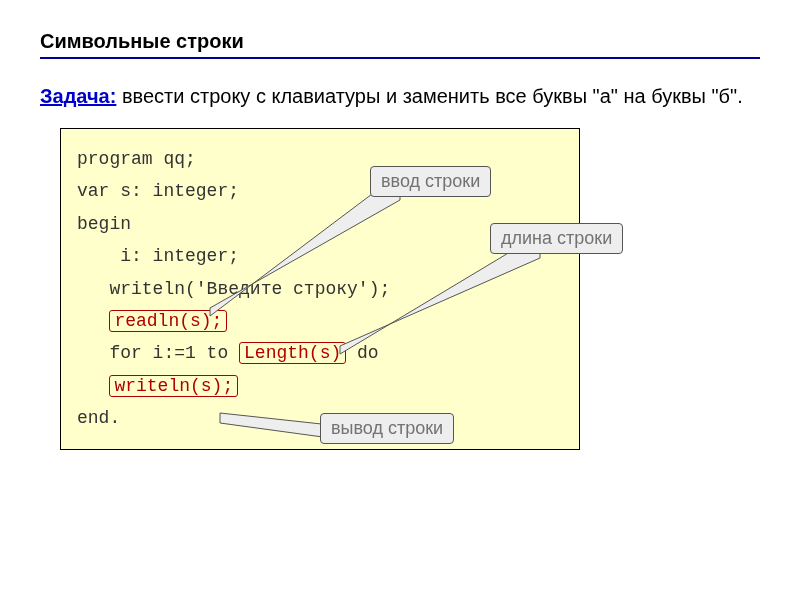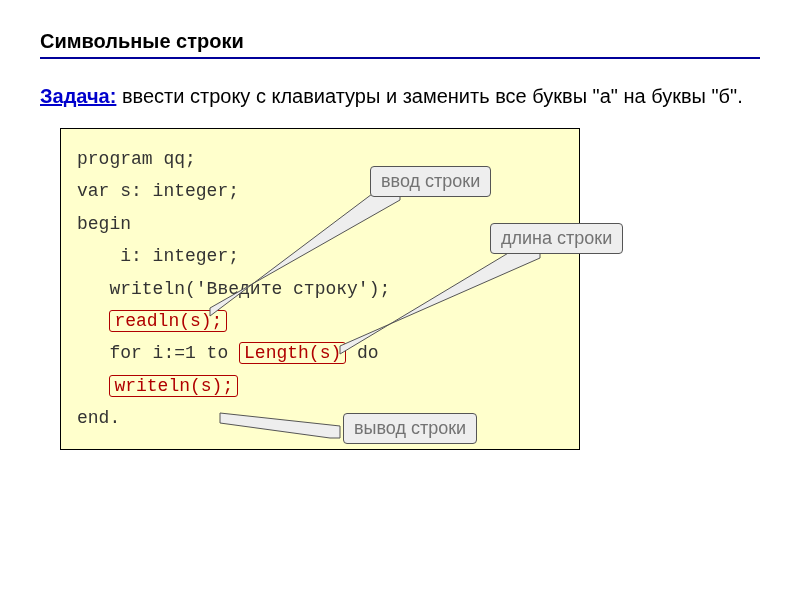--- a/index.html
+++ b/index.html
@@ -103,18 +103,18 @@
   <div class="callout" style="top:38px; left:310px;">ввод строки</div>
   <svg class="pointer" style="top:60px; left:150px;" width="200" height="140">
     <polygon points="0,120 190,12 190,0 170,0 0,128" fill="#eee" stroke="#555" stroke-width="1"></polygon>
   </svg>
 
   <div class="callout" style="top:95px; left:430px;text-align:center;">длина строки</div>
   <svg class="pointer" style="top:118px; left:280px;" width="220" height="110">
     <polygon points="0,100 200,12 200,0 180,0 0,108" fill="#eee" stroke="#555" stroke-width="1"></polygon>
   </svg>
 
-  <div class="callout" style="top:285px; left:283px;">вывод строки</div>
+  <div class="callout" style="top:285px; left:260px;">вывод строки</div>
   <svg class="pointer" style="top:280px; left:160px;" width="140" height="40">
     <polygon points="0,5 120,18 120,30 110,30 0,15" fill="#eee" stroke="#555" stroke-width="1"></polygon>
   </svg>
 
 </div>
 
 </body></html>

